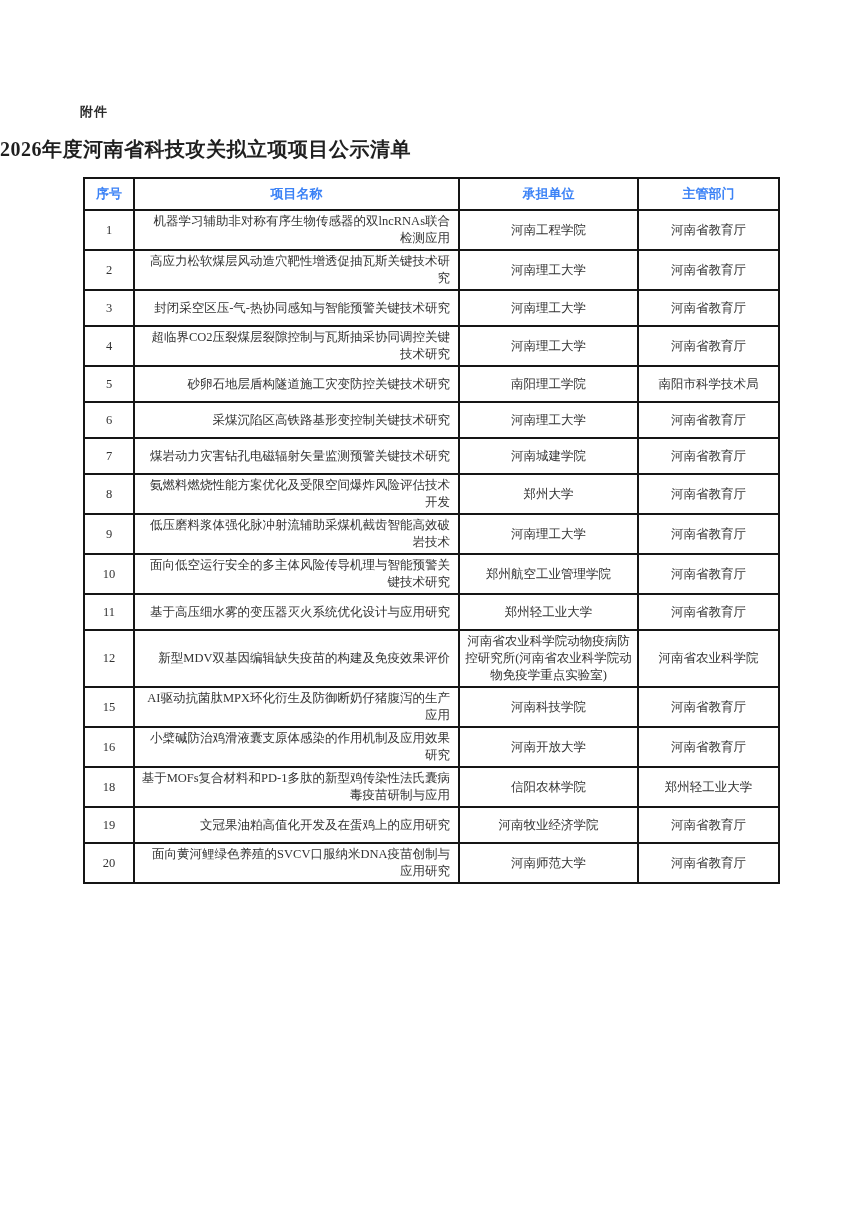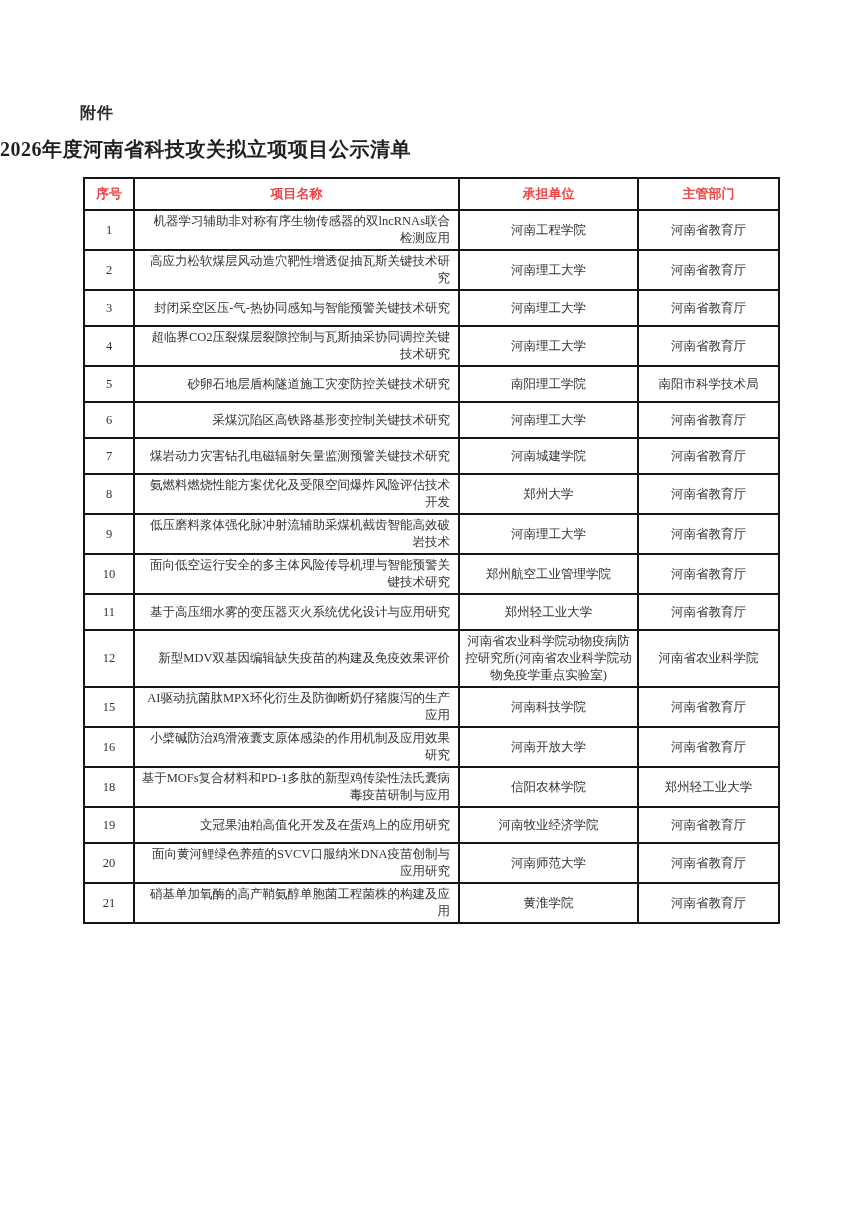--- a/index.html
+++ b/index.html
@@ -15,21 +15,21 @@
     position: relative;
     width: 860px;
     height: 1217px;
     background: #ffffff;
     overflow: hidden;
   }
   .attachment {
     position: absolute;
     left: 80px;
     top: 103px;
-    font-size: 16px;
+    font-size: 13px;
     font-weight: bold;
     letter-spacing: 1px;
     color: #2b2b2b;
   }
   .title {
     position: absolute;
     left: 0;
     top: 136px;
     width: 860px;
     text-align: left;
@@ -52,21 +52,21 @@
     border: 2px solid #151515;
     vertical-align: middle;
     word-break: break-all;
   }
   table.projects th {
     font-size: 13px;
     font-weight: bold;
     text-align: center;
     height: 32px;
     padding: 2px 4px;
-    color: #ef4444;
+    color: #3b82f6;
   }
   table.projects td {
     font-size: 12.5px;
     line-height: 17px;
     height: 36px;
     padding: 2px 5px;
     text-align: center;
     color: #333333;
   }
   table.projects td.name {
@@ -197,21 +197,15 @@
           <td class="name">文冠果油粕高值化开发及在蛋鸡上的应用研究</td>
           <td class="unit">河南牧业经济学院</td>
           <td class="dept">河南省教育厅</td>
         </tr>
         <tr>
           <td class="no">20</td>
           <td class="name">面向黄河鲤绿色养殖的SVCV口服纳米DNA疫苗创制与应用研究</td>
           <td class="unit">河南师范大学</td>
           <td class="dept">河南省教育厅</td>
         </tr>
-        <tr>
-          <td class="no">21</td>
-          <td class="name">硝基单加氧酶的高产鞘氨醇单胞菌工程菌株的构建及应用</td>
-          <td class="unit">黄淮学院</td>
-          <td class="dept">河南省教育厅</td>
-        </tr>
       </tbody>
   </table>
 </div>
 
 </body></html>

